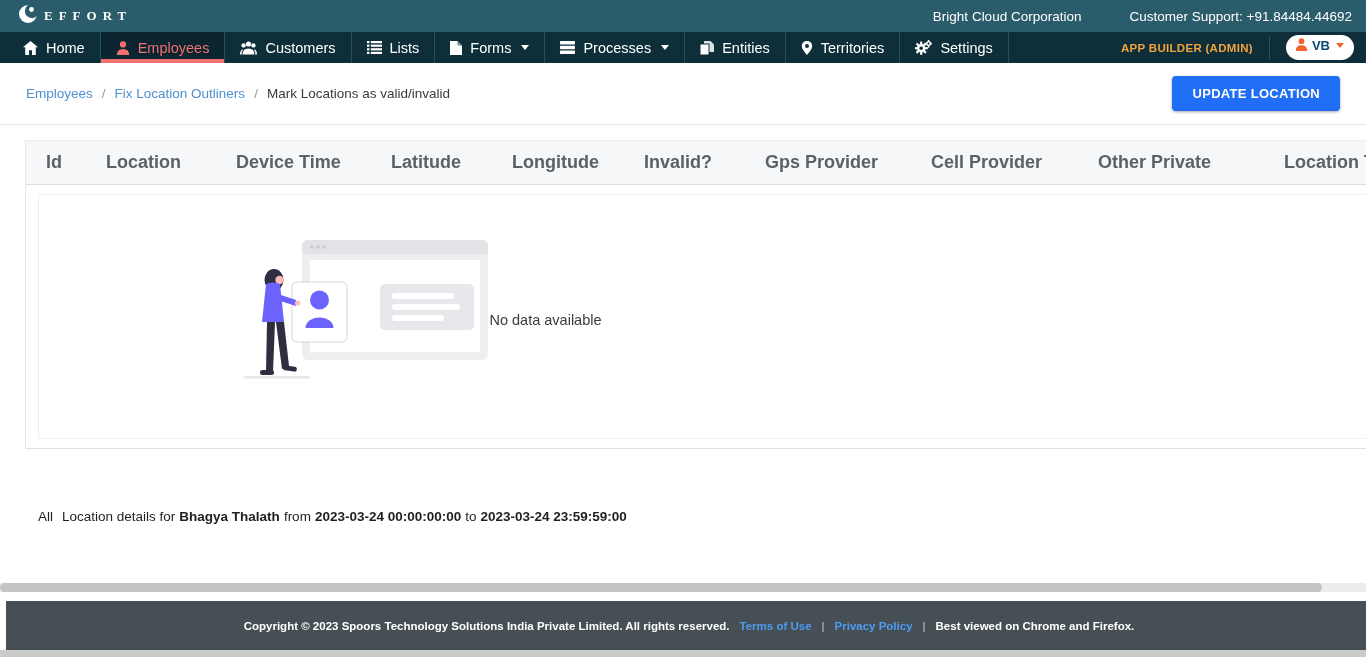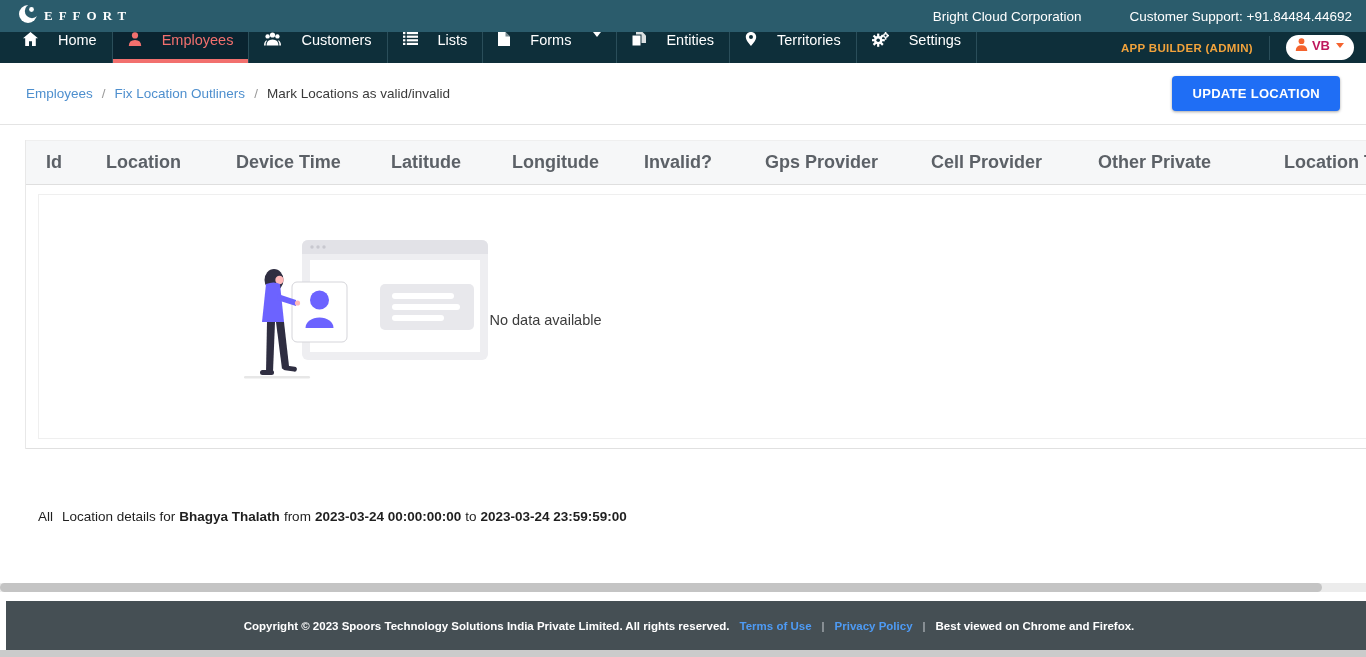--- a/index.html
+++ b/index.html
@@ -12,35 +12,35 @@
             color:#fff; padding:0 14px 0 18px; }
   .logo { display:flex; align-items:center; gap:4px; }
   .logo-text { font-family:"Liberation Serif", serif; font-weight:bold; font-size:13px;
                letter-spacing:6px; color:#fff; }
   .topbar-right { margin-left:auto; display:flex; align-items:center; gap:48px;
                   font-size:13.5px; }
 
   
   .nav { height:31px; background:#0e2f3a; display:flex; align-items:stretch;
          color:#fff; font-size:14.5px; padding-left:8px; }
-  .nav-item { display:flex; align-items:flex-start; gap:20px; padding:0 15px;
+  .nav-item { display:flex; align-items:center; gap:8px; padding:0 15px;
               border-right:1px solid #2a4e5a; cursor:pointer; position:relative; }
   .nav-item .ic { display:flex; align-items:center; }
   .nav-item.active { background:#0a2430; color:#f2706e;
                      box-shadow:inset 0 -4px 0 #f2706e; }
   .caret { width:0; height:0; border-left:4px solid transparent;
            border-right:4px solid transparent; border-top:5px solid currentColor;
            margin-left:2px; }
   .nav-right { margin-left:auto; display:flex; align-items:center; padding-right:12px; }
   .app-builder { color:#f2a33c; font-weight:bold; font-size:11.5px;
                  letter-spacing:.3px; margin-right:16px; cursor:pointer; }
   .nav-vdiv { width:1px; height:24px; background:#2a4e5a; margin-right:16px; }
   .user-pill { background:#fff; border-radius:14px; height:25px; display:flex;
                align-items:center; gap:4px; padding:0 10px 4px 9px; cursor:pointer;
-               font-weight:bold; font-size:13px; color:#be185d; }
+               font-weight:bold; font-size:13px; color:#0c4a6e; }
   .user-pill .caret { border-top-color:#f4632e; }
 
   
   .page-head { display:flex; align-items:center; justify-content:space-between;
                padding:13px 26px; border-bottom:1px solid #e4e4e4; }
   .breadcrumb { font-size:13.5px; color:#3a3a3a; display:flex; align-items:center; gap:9px; }
   .crumb-link { color:#4e8fce; cursor:pointer; text-decoration:none; }
   .crumb-sep { color:#9a9a9a; }
   .update-btn { background:#1f6ef5; color:#fff; border:none; border-radius:4px;
                 font-family:"Liberation Sans", sans-serif; font-weight:bold;
@@ -152,20 +152,31 @@
       <span>Lists</span>
     </div>
     <div class="nav-item">
       <span class="ic">
         <svg width="12" height="14" viewBox="0 0 12 14" fill="currentColor">
           <path d="M0 0 H7.5 L12 4.5 V14 H0 Z"></path>
           <path d="M7.5 0 L12 4.5 H7.5 Z" fill="#0e2f3a" opacity="0.55"></path>
         </svg>
       </span>
       <span>Forms</span>
+      <span class="caret"></span>
+    </div>
+    <div class="nav-item">
+      <span class="ic">
+        <svg width="15" height="13" viewBox="0 0 15 13" fill="currentColor">
+          <rect x="0" y="0" width="15" height="3.4" rx="0.6"></rect>
+          <rect x="0" y="4.8" width="15" height="3.4" rx="0.6"></rect>
+          <rect x="0" y="9.6" width="15" height="3.4" rx="0.6"></rect>
+        </svg>
+      </span>
+      <span>Processes</span>
       <span class="caret"></span>
     </div>
     <div class="nav-item">
       <span class="ic">
         <svg width="14" height="14" viewBox="0 0 14 14" fill="currentColor">
           <path d="M4 0 H10.5 L14 3.5 V11 H4 Z" opacity="0.85"></path>
           <rect x="0" y="3" width="9" height="11" stroke="#0e2f3a" stroke-width="1"></rect>
         </svg>
       </span>
       <span>Entities</span>

